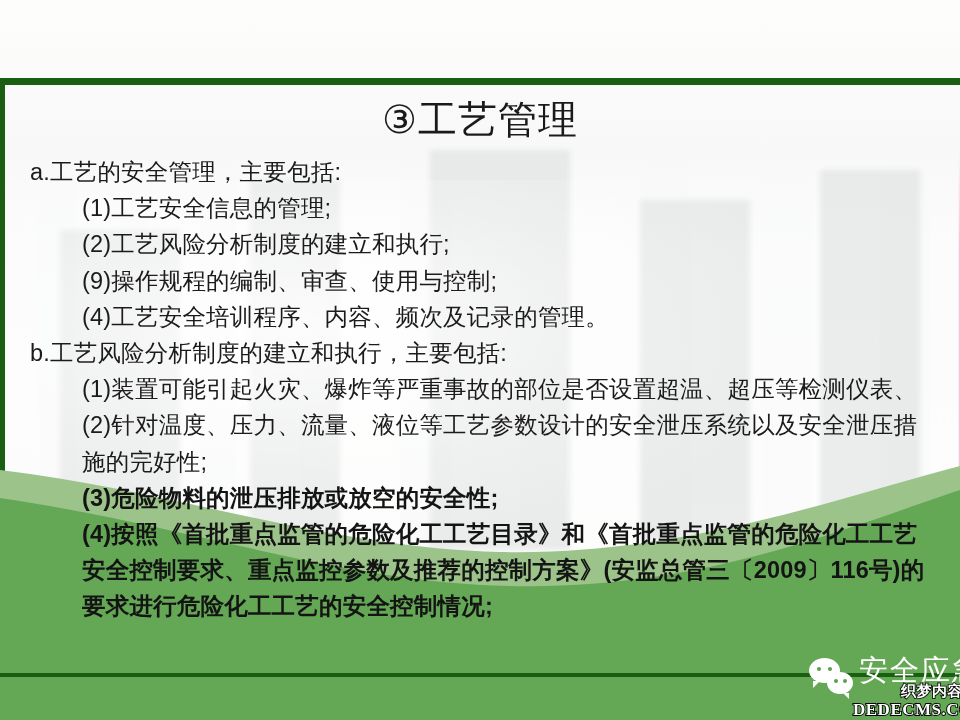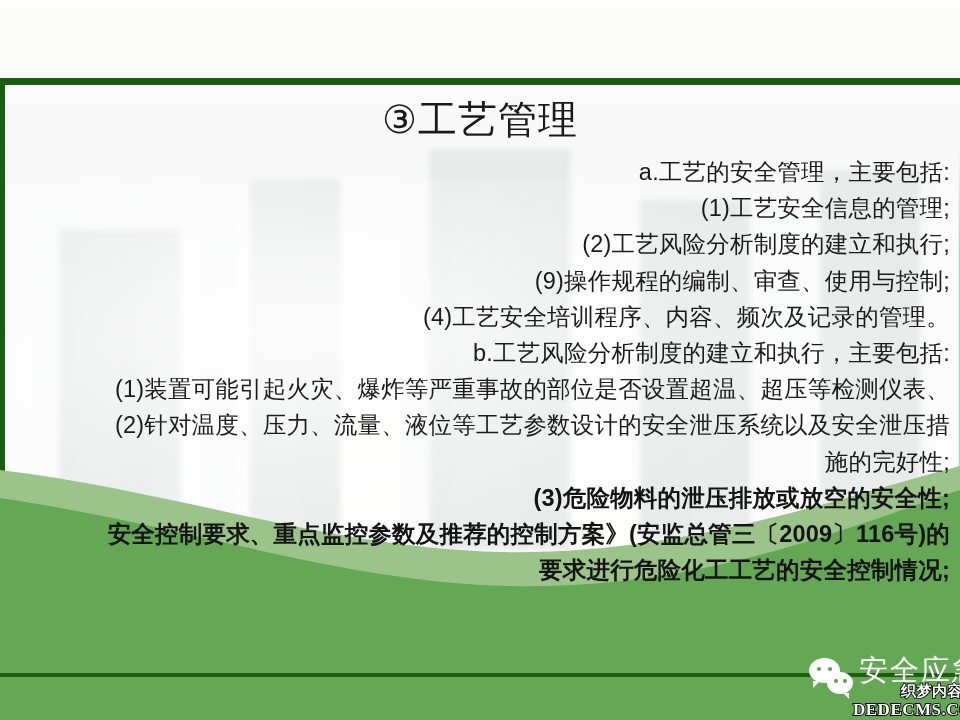--- a/index.html
+++ b/index.html
@@ -9,21 +9,21 @@
   }
   body {
     font-family: "Liberation Sans", "DejaVu Sans", sans-serif;
   }
 
   #slide {
     position: relative;
     width: 960px;
     height: 720px;
     overflow: hidden;
-    background: #15803d;
+    background: #ec4899;
   }
 
   
   .bg-photo {
     position: absolute;
     left: 0; top: 0;
     width: 960px; height: 720px;
     background:
       linear-gradient(180deg, rgba(255,255,255,0.90) 0%, rgba(255,255,255,0.82) 35%, rgba(255,255,255,0.88) 100%),
       linear-gradient(90deg,
@@ -105,21 +105,20 @@
     letter-spacing: 1px;
     white-space: nowrap;
   }
 
   
   .body-block {
     position: absolute;
     left: 30px;
     top: 154px;
     width: 920px;
-    text-align: right;
   }
   .bl {
     font-size: 23.5px;
     line-height: 36.2px;
     color: #1b1b1b;
     white-space: nowrap;
     letter-spacing: 0.2px;
   }
   .indent { padding-left: 52px; }
   .on-green { color: #141414; font-weight: bold; }
@@ -244,20 +243,21 @@
     <div class="bl">a.工艺的安全管理，主要包括:</div>
     <div class="bl indent">(1)工艺安全信息的管理;</div>
     <div class="bl indent">(2)工艺风险分析制度的建立和执行;</div>
     <div class="bl indent">(9)操作规程的编制、审查、使用与控制;</div>
     <div class="bl indent">(4)工艺安全培训程序、内容、频次及记录的管理。</div>
     <div class="bl">b.工艺风险分析制度的建立和执行，主要包括:</div>
     <div class="bl indent">(1)装置可能引起火灾、爆炸等严重事故的部位是否设置超温、超压等检测仪表、</div>
     <div class="bl indent">(2)针对温度、压力、流量、液位等工艺参数设计的安全泄压系统以及安全泄压措</div>
     <div class="bl indent">施的完好性;</div>
     <div class="bl indent on-green">(3)危险物料的泄压排放或放空的安全性;</div>
+    <div class="bl indent on-green">(4)按照《首批重点监管的危险化工工艺目录》和《首批重点监管的危险化工工艺</div>
     <div class="bl indent on-green">安全控制要求、重点监控参数及推荐的控制方案》(安监总管三〔2009〕116号)的</div>
     <div class="bl indent on-green">要求进行危险化工工艺的安全控制情况;</div>
   </div>
 
   <div class="watermark">
     <div class="wm-bubbles">
       <div class="wm-b1"></div>
       <div class="wm-b2"></div>
       <div class="wm-dot" style="left:8px; top:9px;"></div>
       <div class="wm-dot" style="left:19px; top:9px;"></div>

